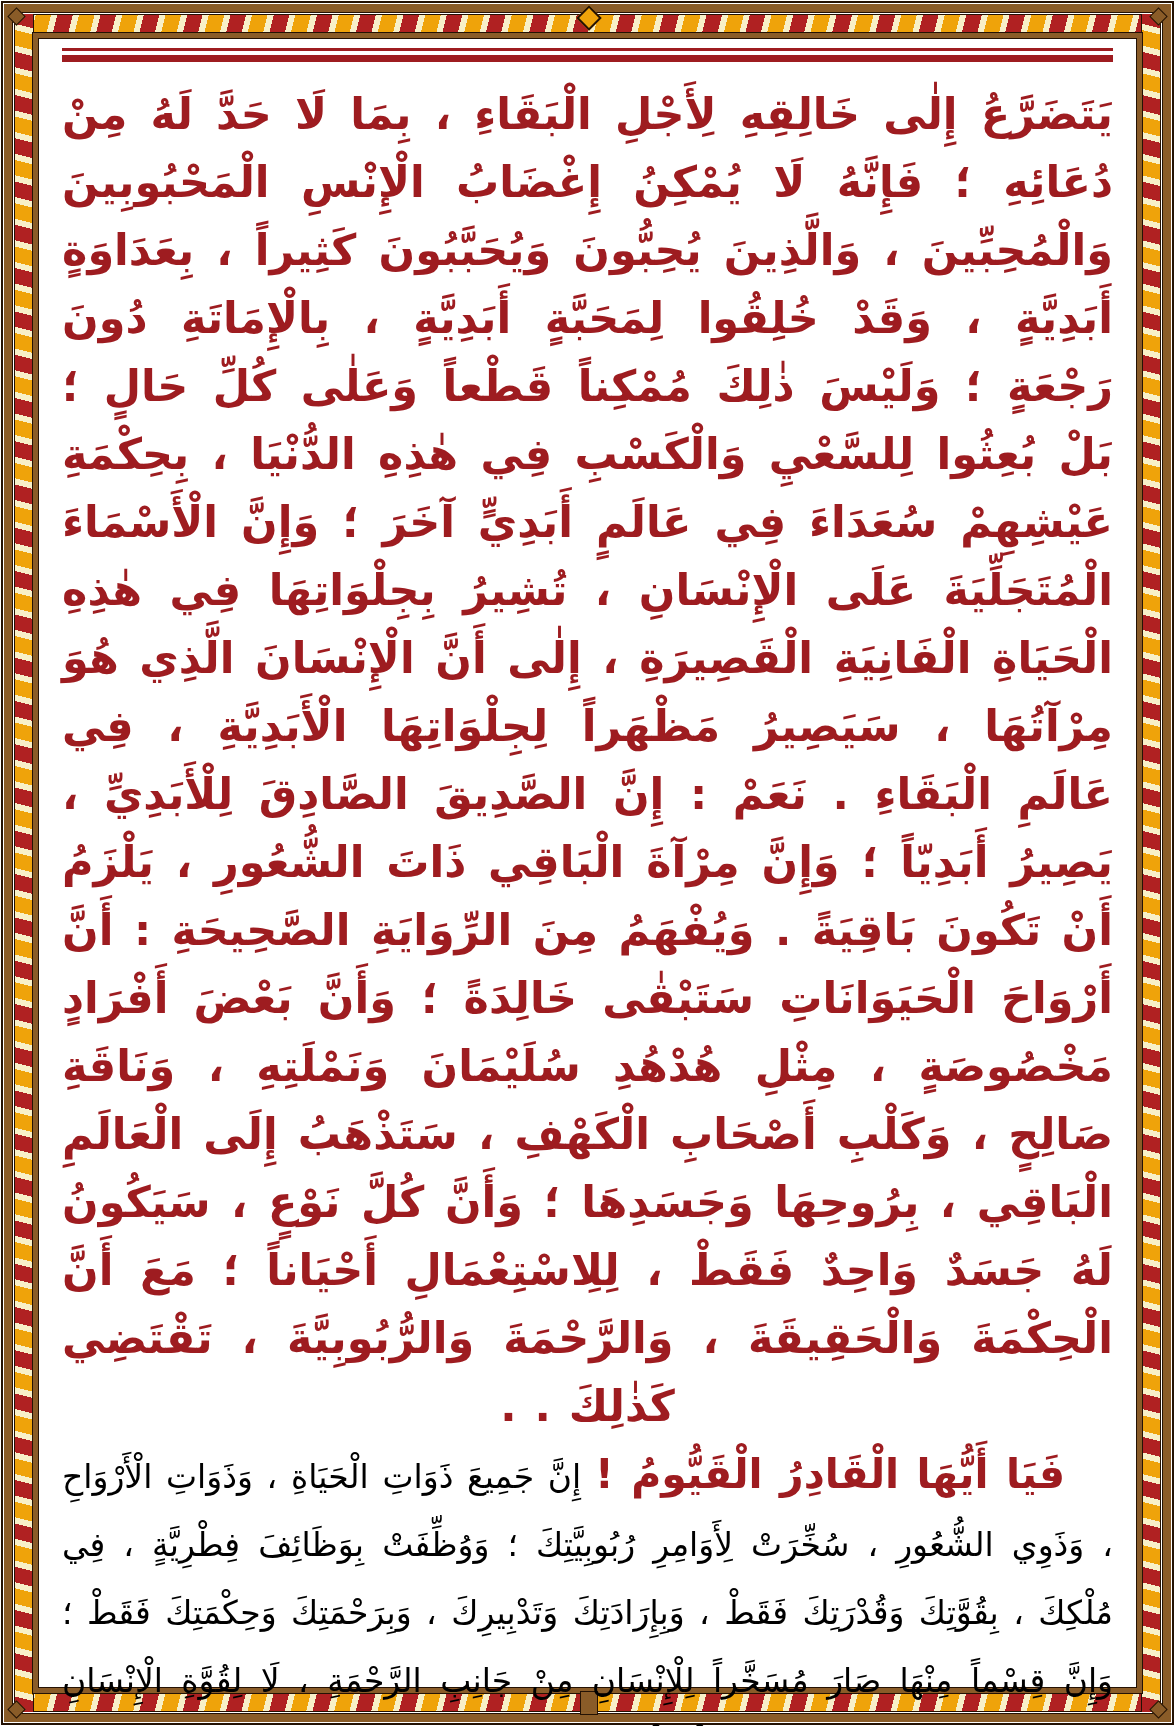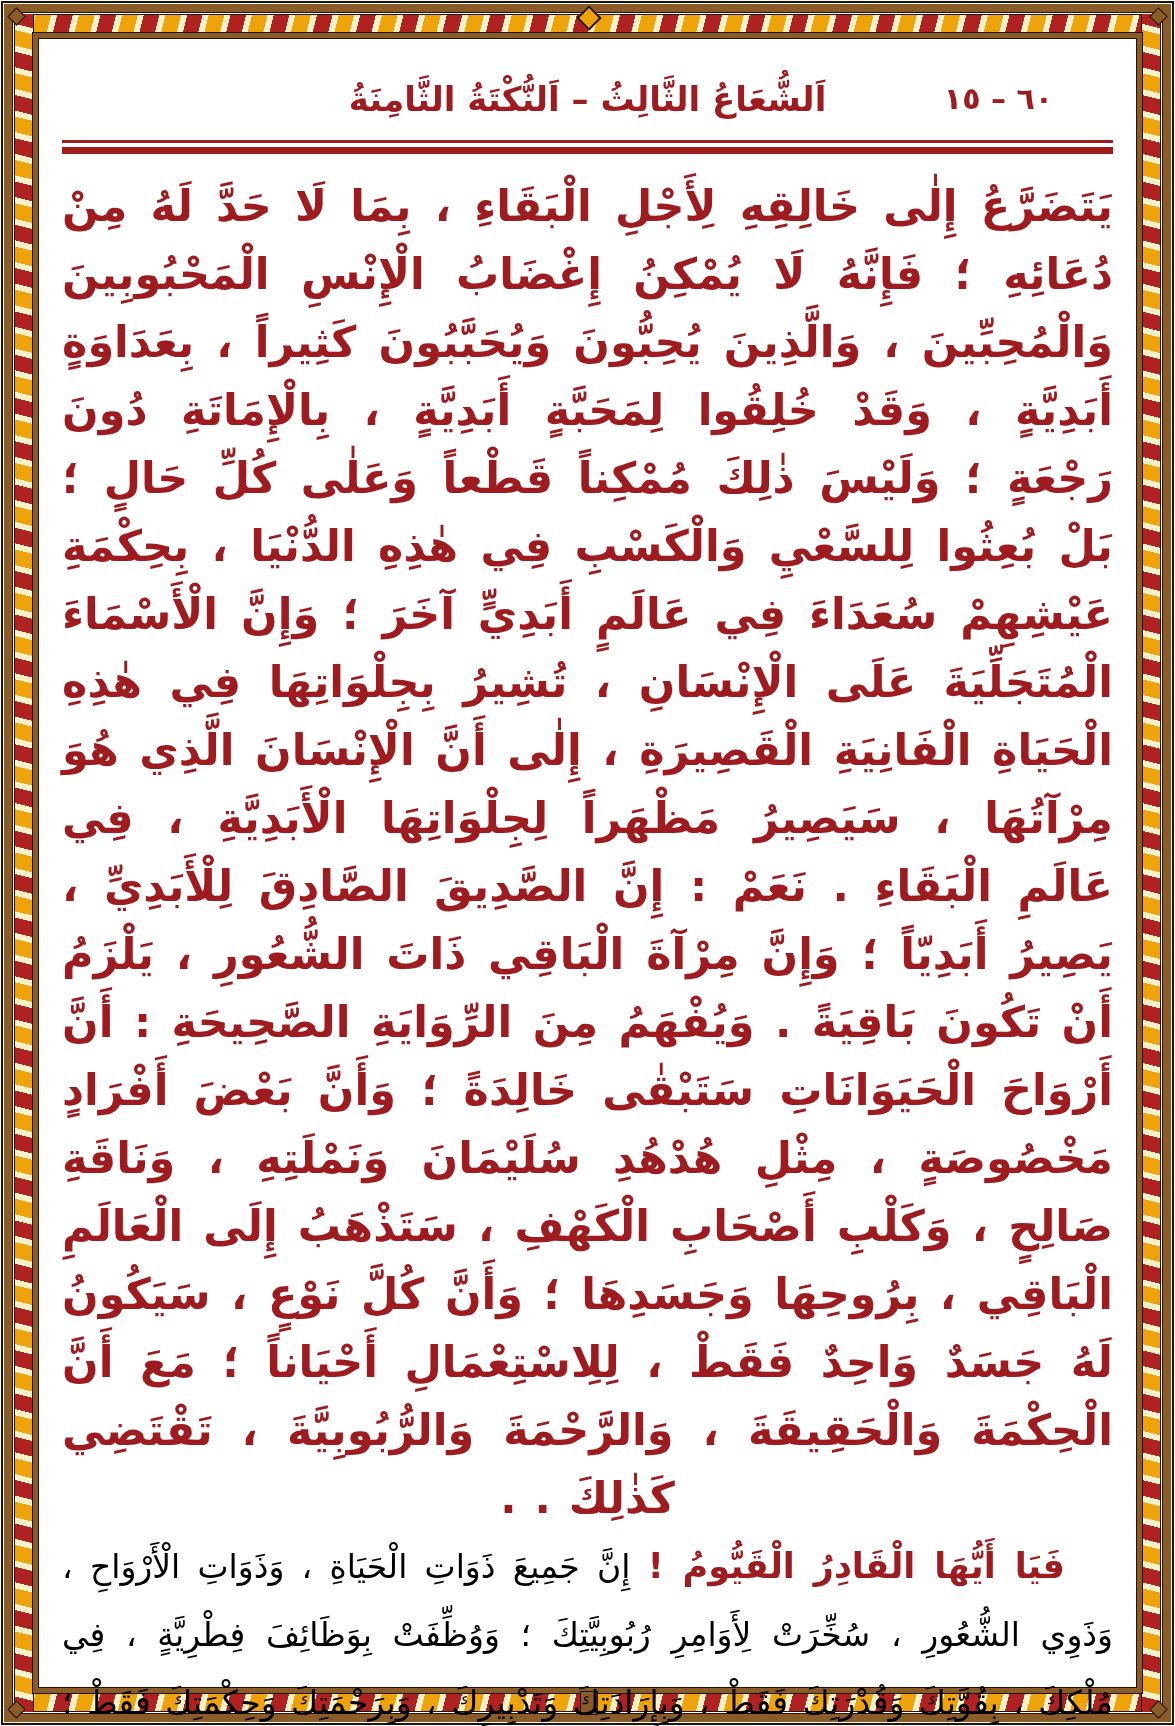--- a/index.html
+++ b/index.html
@@ -50,21 +50,21 @@
     color:#9e1c20;line-height:66px;
   }
   .divider{margin:8px 0 18px;height:4px;
     border-top:3px solid #9e1c20;border-bottom:7px solid #9e1c20;}
   .para{
     font-size:43px;font-weight:bold;color:#9e1c20;line-height:68px;
     text-align:justify;text-align-last:center;margin:0;word-spacing:3px;
   }
   .para.black{color:#000000;font-weight:normal;font-size:33px;}
   .para.indent{text-indent:48px;}
-  .lead{color:#9e1c20;font-weight:bold;font-size:35px;}
+  .lead{color:#9e1c20;font-weight:bold;font-size:41px;}
 </style>
 </head>
 <body>
 
 <div class="page">
 
   <div class="frame f-outline"></div>
   <div class="frame f-brown-outer"></div>
   <div class="frame f-line"></div>
   <div class="chain h top"></div>
@@ -74,24 +74,20 @@
   <div class="frame f-brown-inner"></div>
   <div class="corner tl"></div>
   <div class="corner tr"></div>
   <div class="corner bl"></div>
   <div class="corner br"></div>
   <div class="ornament-top"></div>
   <div class="ornament-bottom"></div>
 
   <div class="content">
 
-    <div class="hdr">
-      <div class="title">اَلشُّعَاعُ الثَّالِثُ – اَلنُّكْتَةُ الثَّامِنَةُ</div>
-      <div class="pagenum">٦٠ – ١٥</div>
-    </div>
 
     <div class="divider"></div>
 
     <p class="para">يَتَضَرَّعُ إِلٰى خَالِقِهِ لِأَجْلِ الْبَقَاءِ ، بِمَا لَا حَدَّ لَهُ مِنْ دُعَائِهِ ؛ فَإِنَّهُ لَا يُمْكِنُ إِغْضَابُ الْإِنْسِ الْمَحْبُوبِينَ وَالْمُحِبِّينَ ، وَالَّذِينَ يُحِبُّونَ وَيُحَبَّبُونَ كَثِيراً ، بِعَدَاوَةٍ أَبَدِيَّةٍ ، وَقَدْ خُلِقُوا لِمَحَبَّةٍ أَبَدِيَّةٍ ، بِالْإِمَاتَةِ دُونَ رَجْعَةٍ ؛ وَلَيْسَ ذٰلِكَ مُمْكِناً قَطْعاً وَعَلٰى كُلِّ حَالٍ ؛ بَلْ بُعِثُوا لِلسَّعْيِ وَالْكَسْبِ فِي هٰذِهِ الدُّنْيَا ، بِحِكْمَةِ عَيْشِهِمْ سُعَدَاءَ فِي عَالَمٍ أَبَدِيٍّ آخَرَ ؛ وَإِنَّ الْأَسْمَاءَ الْمُتَجَلِّيَةَ عَلَى الْإِنْسَانِ ، تُشِيرُ بِجِلْوَاتِهَا فِي هٰذِهِ الْحَيَاةِ الْفَانِيَةِ الْقَصِيرَةِ ، إِلٰى أَنَّ الْإِنْسَانَ الَّذِي هُوَ مِرْآتُهَا ، سَيَصِيرُ مَظْهَراً لِجِلْوَاتِهَا الْأَبَدِيَّةِ ، فِي عَالَمِ الْبَقَاءِ . نَعَمْ : إِنَّ الصَّدِيقَ الصَّادِقَ لِلْأَبَدِيِّ ، يَصِيرُ أَبَدِيّاً ؛ وَإِنَّ مِرْآةَ الْبَاقِي ذَاتَ الشُّعُورِ ، يَلْزَمُ أَنْ تَكُونَ بَاقِيَةً . وَيُفْهَمُ مِنَ الرِّوَايَةِ الصَّحِيحَةِ : أَنَّ أَرْوَاحَ الْحَيَوَانَاتِ سَتَبْقٰى خَالِدَةً ؛ وَأَنَّ بَعْضَ أَفْرَادٍ مَخْصُوصَةٍ ، مِثْلِ هُدْهُدِ سُلَيْمَانَ وَنَمْلَتِهِ ، وَنَاقَةِ صَالِحٍ ، وَكَلْبِ أَصْحَابِ الْكَهْفِ ، سَتَذْهَبُ إِلَى الْعَالَمِ الْبَاقِي ، بِرُوحِهَا وَجَسَدِهَا ؛ وَأَنَّ كُلَّ نَوْعٍ ، سَيَكُونُ لَهُ جَسَدٌ وَاحِدٌ فَقَطْ ، لِلِاسْتِعْمَالِ أَحْيَاناً ؛ مَعَ أَنَّ الْحِكْمَةَ وَالْحَقِيقَةَ ، وَالرَّحْمَةَ وَالرُّبُوبِيَّةَ ، تَقْتَضِي كَذٰلِكَ . .</p>
 
     <p class="para black indent"><span class="lead">فَيَا أَيُّهَا الْقَادِرُ الْقَيُّومُ !</span> <span>إِنَّ جَمِيعَ ذَوَاتِ الْحَيَاةِ ، وَذَوَاتِ الْأَرْوَاحِ ، وَذَوِي الشُّعُورِ ، سُخِّرَتْ لِأَوَامِرِ رُبُوبِيَّتِكَ ؛ وَوُظِّفَتْ بِوَظَائِفَ فِطْرِيَّةٍ ، فِي مُلْكِكَ ، بِقُوَّتِكَ وَقُدْرَتِكَ فَقَطْ ، وَبِإِرَادَتِكَ وَتَدْبِيرِكَ ، وَبِرَحْمَتِكَ وَحِكْمَتِكَ فَقَطْ ؛ وَإِنَّ قِسْماً مِنْهَا صَارَ مُسَخَّراً لِلْإِنْسَانِ مِنْ جَانِبِ الرَّحْمَةِ ، لَا لِقُوَّةِ الْإِنْسَانِ وَغَلَبَتِهِ ، بَلْ لِضَعْفِهِ وَعَجْزِهِ الْفِطْرِيِّ ؛ وَإِنَّهَا تُقَدِّسُ صَانِعَهَا وَمَعْبُودَهَا ، عَنِ التَّقْصِيرِ وَالشَّرِيكِ ؛ وَتَشْكُرُهُ وَتَحْمَدُ لَهُ عَلٰى نِعَمِهِ ، بِلِسَانِ الْحَالِ ، وَلِسَانِ الْقَالِ ؛ فَيَعْبُدُ كُلُّ وَاحِدٍ مِنْهَا ، عِبَادَتَهُ الْمَخْصُوصَةَ . . .</span></p>
 
   </div>
 </div>
 

